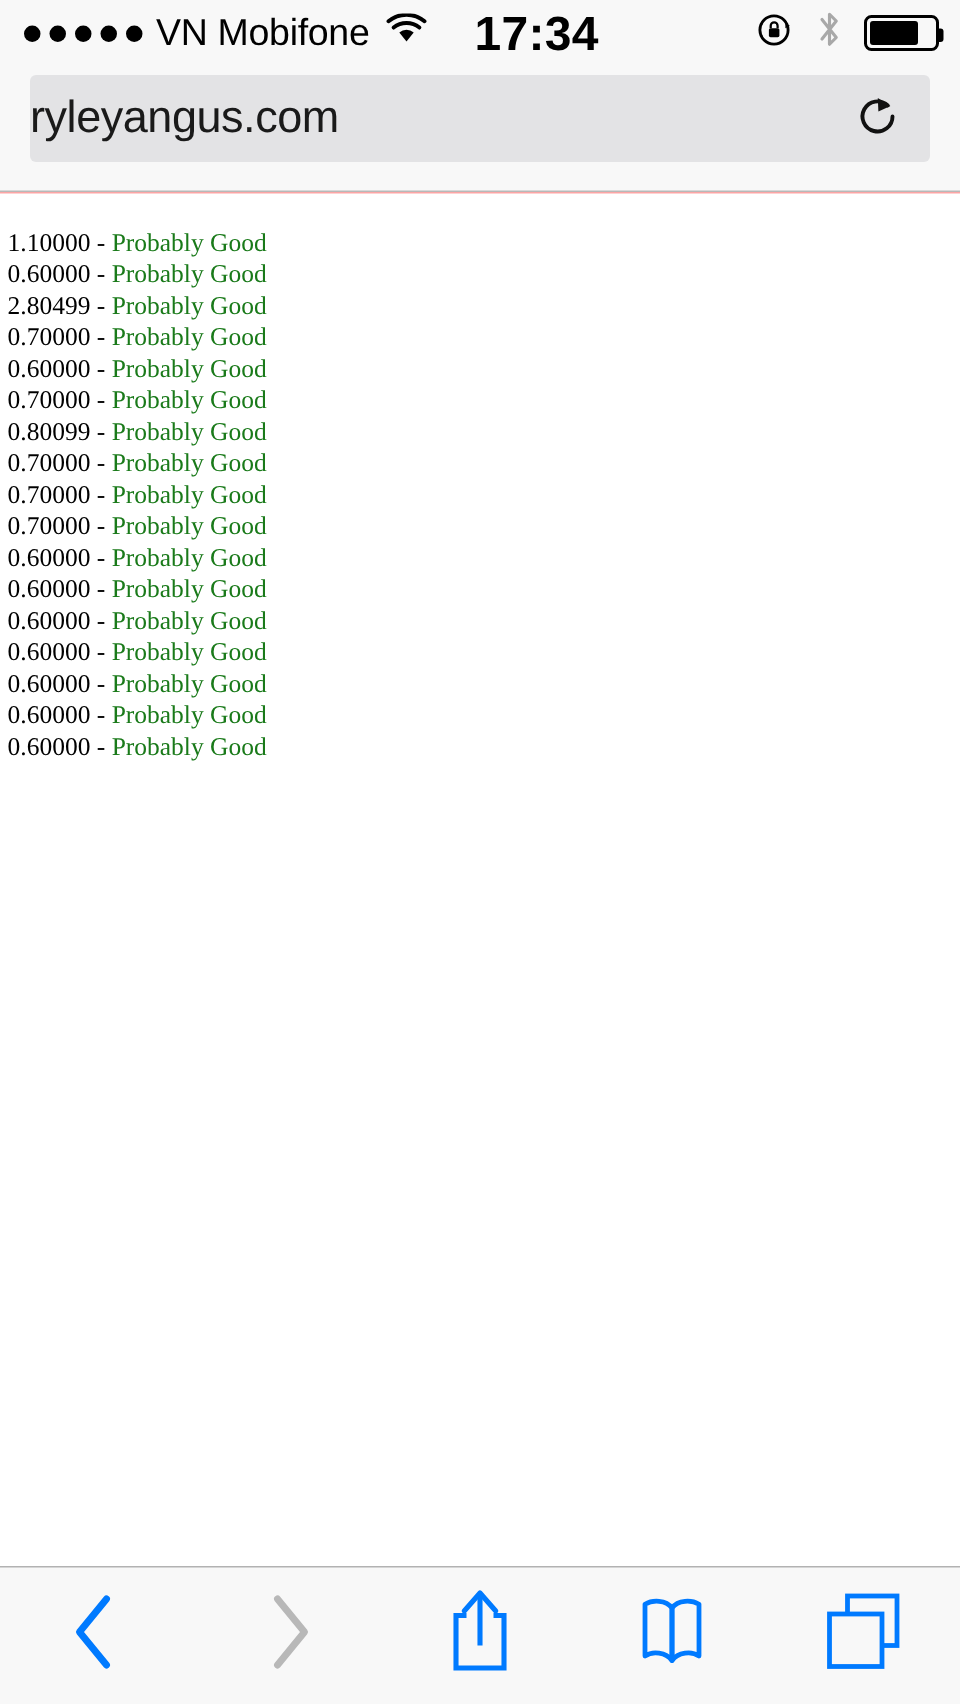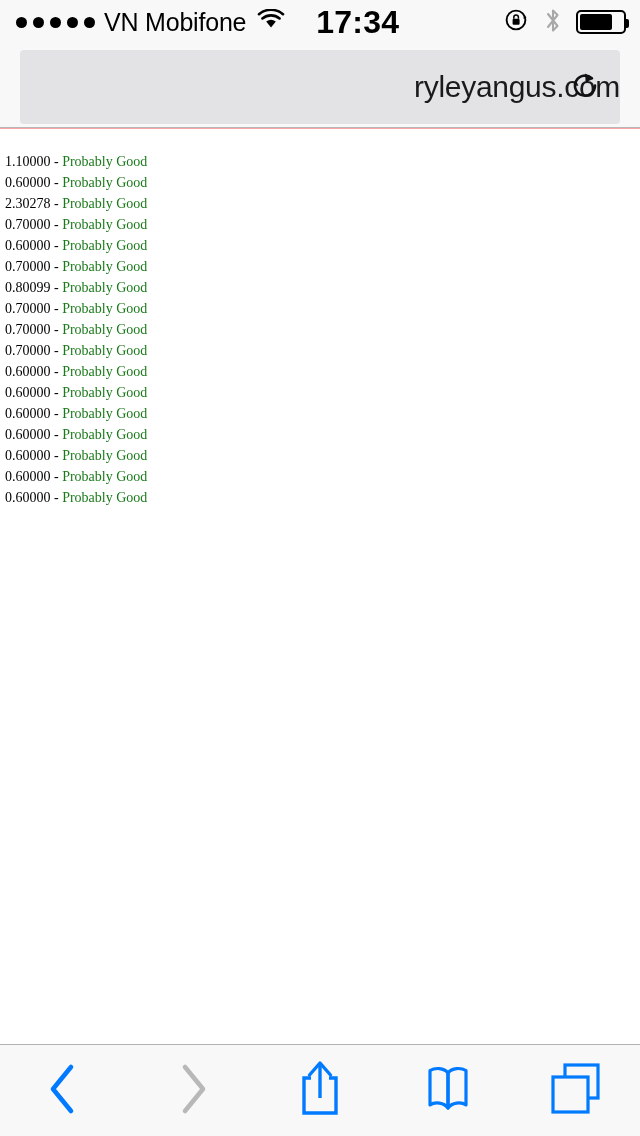--- a/index.html
+++ b/index.html
@@ -60,23 +60,23 @@
 
   
   #browser-header {
     position:absolute; top:44px; left:0;
     width:640px; height:84px;
     background:#f8f8f8;
     border-bottom:1px solid #b8b8b8;
   }
   #url-bar {
     position:absolute; left:20px; top:6px;
-    width:600px; height:74px;
+    width:600px; height:58px;
     background:#e3e3e5; border-radius:4px;
-    display:flex; align-items:center; justify-content:flex-end;
+    display:flex; align-items:center; justify-content:flex-start;
   }
   #url-text {
     font-size:30px; color:#1a1a1a;
     font-family:"Liberation Sans", sans-serif;
     letter-spacing:-0.3px;
   }
   #reload-button {
     position:absolute; right:14px; top:50%;
     transform:translateY(-50%);
     width:40px; height:40px;
@@ -86,21 +86,21 @@
   
   #page-content {
     position:absolute; top:129px; left:0;
     width:640px; height:915px;
     background:#ffffff;
     overflow:hidden;
   }
   #reading-list {
     padding:22px 0 0 5px;
     font-family:"Liberation Serif", serif;
-    font-size:14px;
+    font-size:17px;
     line-height:21px;
   }
   .reading-row { white-space:nowrap; }
   .reading-value { color:#000000; }
   .reading-sep { color:#000000; }
   .reading-status { color:#1a7a1a; }
 
   
   #bottom-toolbar {
     position:absolute; bottom:0; left:0;
@@ -169,21 +169,21 @@
           <path d="M15.2 3.4 L23.6 8.6 L15.6 12.4 Z" fill="#111"></path>
         </svg>
       </span>
     </div>
   </div>
 
   <div id="page-content">
     <div id="reading-list">
         <div class="reading-row"><span class="reading-value">1.10000</span><span class="reading-sep"> - </span><span class="reading-status" style="color: rgb(26, 122, 26);">Probably Good</span></div>
         <div class="reading-row"><span class="reading-value">0.60000</span><span class="reading-sep"> - </span><span class="reading-status" style="color: rgb(26, 122, 26);">Probably Good</span></div>
-        <div class="reading-row"><span class="reading-value">2.30278</span><span class="reading-sep"> - </span><span class="reading-status" style="color: rgb(26, 122, 26);">Probably Good</span></div>
+        <div class="reading-row"><span class="reading-value">2.80499</span><span class="reading-sep"> - </span><span class="reading-status" style="color: rgb(26, 122, 26);">Probably Good</span></div>
         <div class="reading-row"><span class="reading-value">0.70000</span><span class="reading-sep"> - </span><span class="reading-status" style="color: rgb(26, 122, 26);">Probably Good</span></div>
         <div class="reading-row"><span class="reading-value">0.60000</span><span class="reading-sep"> - </span><span class="reading-status" style="color: rgb(26, 122, 26);">Probably Good</span></div>
         <div class="reading-row"><span class="reading-value">0.70000</span><span class="reading-sep"> - </span><span class="reading-status" style="color: rgb(26, 122, 26);">Probably Good</span></div>
         <div class="reading-row"><span class="reading-value">0.80099</span><span class="reading-sep"> - </span><span class="reading-status" style="color: rgb(26, 122, 26);">Probably Good</span></div>
         <div class="reading-row"><span class="reading-value">0.70000</span><span class="reading-sep"> - </span><span class="reading-status" style="color: rgb(26, 122, 26);">Probably Good</span></div>
         <div class="reading-row"><span class="reading-value">0.70000</span><span class="reading-sep"> - </span><span class="reading-status" style="color: rgb(26, 122, 26);">Probably Good</span></div>
         <div class="reading-row"><span class="reading-value">0.70000</span><span class="reading-sep"> - </span><span class="reading-status" style="color: rgb(26, 122, 26);">Probably Good</span></div>
         <div class="reading-row"><span class="reading-value">0.60000</span><span class="reading-sep"> - </span><span class="reading-status" style="color: rgb(26, 122, 26);">Probably Good</span></div>
         <div class="reading-row"><span class="reading-value">0.60000</span><span class="reading-sep"> - </span><span class="reading-status" style="color: rgb(26, 122, 26);">Probably Good</span></div>
         <div class="reading-row"><span class="reading-value">0.60000</span><span class="reading-sep"> - </span><span class="reading-status" style="color: rgb(26, 122, 26);">Probably Good</span></div>

